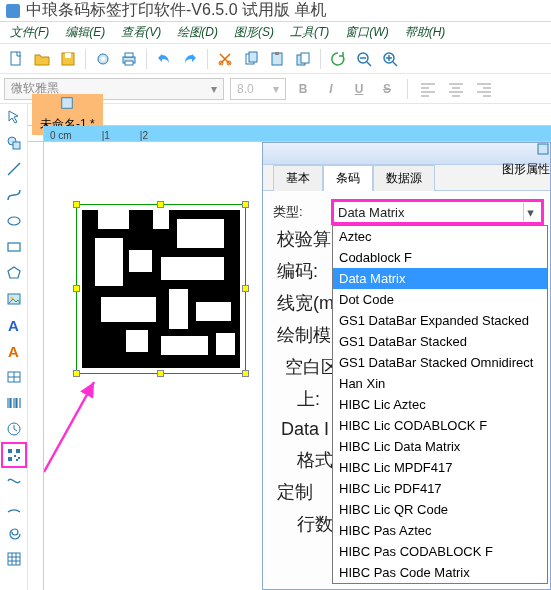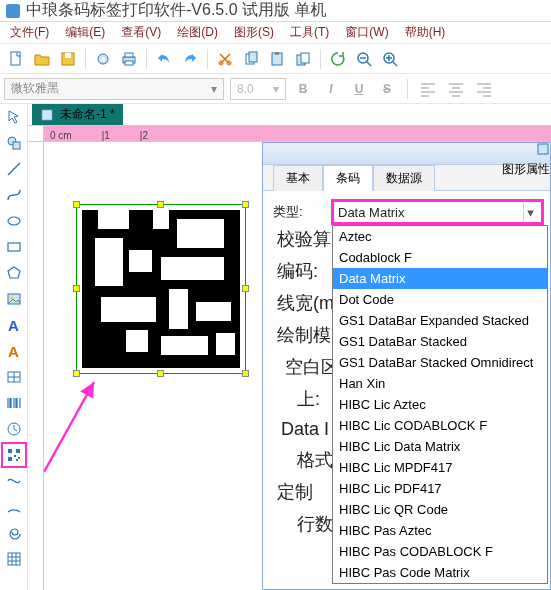--- a/index.html
+++ b/index.html
@@ -1,42 +1,42 @@
 <!DOCTYPE html>
 <html><head>
 <meta charset="utf-8">
 <style>
   * { box-sizing: border-box; font-family: "Microsoft YaHei", "SimSun", sans-serif; }
   html, body { margin:0; padding:0; width:551px; height:590px; overflow:hidden; background:#fff; font-size:12px; }
   .titlebar { height:22px; background:#fff; display:flex; align-items:center; padding-left:6px; border-bottom:1px solid #d9d9d9; }
   .titlebar .logo { width:14px; height:14px; background:#4a90d9; border-radius:2px; margin-right:6px; }
   .titlebar span { color:#444; font-size:16px; }
   .menubar { height:22px; display:flex; align-items:center; padding-left:4px; gap:4px; border-bottom:1px solid #e6e6e6; }
-  .menubar .mi { padding:2px 6px; color:#7f1d1d; cursor:default; }
+  .menubar .mi { padding:2px 6px; color:#14532d; cursor:default;font-style:italic; }
   .toolbar1 { height:30px; display:flex; align-items:center; padding-left:4px; gap:2px; border-bottom:1px solid #e6e6e6; }
   .tbtn { width:24px; height:24px; display:flex; align-items:center; justify-content:center; border-radius:2px; }
   .ico { width:16px; height:16px; }
   .sep { width:1px; height:20px; background:#ddd; margin:0 3px; }
   .toolbar2 { height:30px; display:flex; align-items:center; padding-left:4px; gap:6px; border-bottom:1px solid #e6e6e6; }
   .fontsel { width:220px; height:22px; border:1px solid #ccc; background:#f7f7f7; color:#888; padding:0 6px; display:flex; align-items:center; justify-content:space-between;}
   .sizesel { width:56px; height:22px; border:1px solid #ccc; background:#fff; color:#bbb; padding:0 6px; display:flex; align-items:center; justify-content:space-between;}
   .fmtbtn { width:22px; height:22px; display:flex; align-items:center; justify-content:center; color:#aaa; font-weight:bold; }
   .body { display:flex; height: calc(590px - 22px - 22px - 30px - 30px); }
   .ltoolbar { width:28px; background:#fff; border-right:1px solid #e6e6e6; display:flex; flex-direction:column; align-items:center; padding-top:0px; gap:0px;}
   .ltbtn { width:24px; height:24px; display:flex; align-items:center; justify-content:center; margin:1px 0;}
   .ltbtn.highlight { outline:2px solid #ff2fd2; outline-offset:-1px; }
   .workarea { flex:1; display:flex; flex-direction:column; min-width:0; }
   .tabbar { height:22px; display:flex; align-items:center; border-bottom:1px solid #ccc; padding-left:4px; }
-  .doc-tab { display:flex; align-items:center; gap:6px; padding:2px 8px; background:#0f766e;}
+  .doc-tab { display:flex; align-items:center; gap:6px; padding:2px 8px; background:#fdba74;flex-direction:column;}
   .doc-tab .doc-ico { width:14px; height:14px; }
   .canvaswrap { flex:1; display:flex; min-height:0;}
   .rulerV { width:16px; background:#fff; border-right:1px solid #ccc;}
   .ruler-corner { width:16px; height:16px; border-right:1px solid #ccc; border-bottom:1px solid #ccc;}
   .canvascol { flex:1; display:flex; flex-direction:column; min-width:0;}
-  .rulerH { height:16px; background:#f9a8d4; border-bottom:1px solid #ccc; display:flex; align-items:flex-end; font-size:10px; color:#444; padding-left:6px; gap:30px;text-align:right;}
+  .rulerH { height:16px; background:#7dd3fc; border-bottom:1px solid #ccc; display:flex; align-items:flex-end; font-size:10px; color:#444; padding-left:6px; gap:30px;text-align:right;}
   .canvas { flex:1; background:#ececec; position:relative; overflow:hidden;}
   .page { position:absolute; left:0px; top:0px; width:240px; height:480px; background:#fff; box-shadow:1px 1px 3px rgba(0,0,0,.2);}
   .sel-rect { position:absolute; left:32px; top:62px; width:170px; height:170px; border:1px solid #00a000;}
   .handle { position:absolute; width:7px; height:7px; background:#ffff00; border:1px solid #888;}
   .h-tl{left:-4px;top:-4px}.h-tr{right:-4px;top:-4px}.h-bl{left:-4px;bottom:-4px}.h-br{right:-4px;bottom:-4px}
   .h-ml{left:-4px;top:50%;margin-top:-4px}.h-mr{right:-4px;top:50%;margin-top:-4px}
   .h-tc{top:-4px;left:50%;margin-left:-4px}.h-bc{bottom:-4px;left:50%;margin-left:-4px}
   .dm { position:absolute; inset:5px; background:#000;}
   .dm .px { position:absolute; background:#fff;}
   .arrow { position:absolute; }

